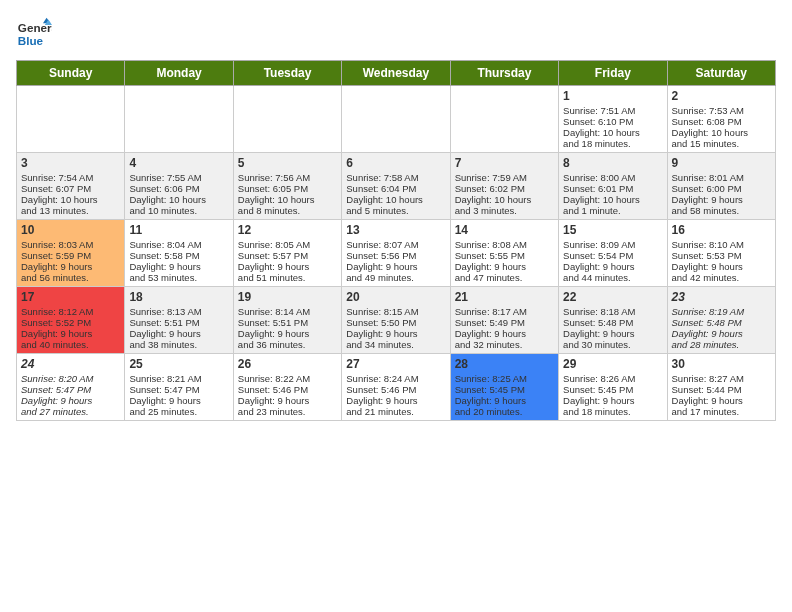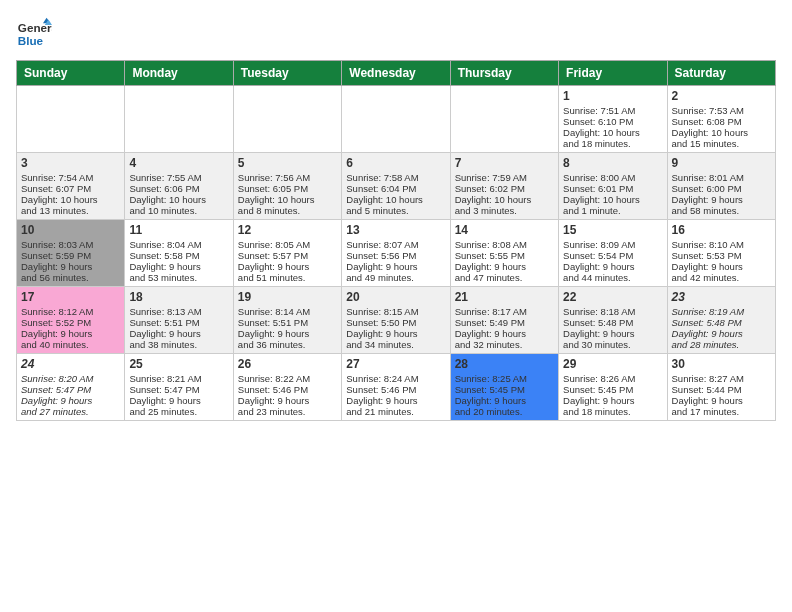--- a/index.html
+++ b/index.html
@@ -37,25 +37,25 @@
       font-size: 14px;
       color: #333;
       margin-top: 2px;
     }
     .calendar {
       width: 100%;
       border-collapse: collapse;
       margin-top: 8px;
     }
     .calendar th {
-      background: #15803d;
+      background: #4d7c0f;
       color: #fff;
       font-size: 12px;
-      padding: 5px 7px;
-      text-align: left;
+      padding: 5px 0;
+      text-align: center;
       border: 1px solid #aaa;
     }
     .calendar td {
       vertical-align: top;
       border: 1px solid #ccc;
       padding: 3px 4px;
       font-size: 9.5px;
       color: #333;
       width: calc(100% / 7);
       min-height: 78px;
@@ -171,21 +171,21 @@
         </td>
         <td style="background: rgb(240, 240, 240);">
           <span class="day-num">9</span>
           <div>Sunrise: 8:01 AM</div>
           <div>Sunset: 6:00 PM</div>
           <div>Daylight: 9 hours</div>
           <div>and 58 minutes.</div>
         </td>
       </tr>
       <tr>
-        <td style="background: #a3a3a3; margin-left: 34px;">
+        <td style="background: #fdba74; margin-left: 34px;">
           <span class="day-num">10</span>
           <div>Sunrise: 8:03 AM</div>
           <div>Sunset: 5:59 PM</div>
           <div>Daylight: 9 hours</div>
           <div>and 56 minutes.</div>
         </td>
         <td style="background: rgb(255, 255, 255);">
           <span class="day-num">11</span>
           <div>Sunrise: 8:04 AM</div>
           <div>Sunset: 5:58 PM</div>
@@ -222,21 +222,21 @@
         </td>
         <td style="background: rgb(255, 255, 255);">
           <span class="day-num">16</span>
           <div>Sunrise: 8:10 AM</div>
           <div>Sunset: 5:53 PM</div>
           <div>Daylight: 9 hours</div>
           <div>and 42 minutes.</div>
         </td>
       </tr>
       <tr>
-        <td style="background: #f9a8d4;">
+        <td style="background: #ef4444;">
           <span class="day-num">17</span>
           <div>Sunrise: 8:12 AM</div>
           <div>Sunset: 5:52 PM</div>
           <div>Daylight: 9 hours</div>
           <div>and 40 minutes.</div>
         </td>
         <td style="background: rgb(240, 240, 240);">
           <span class="day-num">18</span>
           <div>Sunrise: 8:13 AM</div>
           <div>Sunset: 5:51 PM</div>

